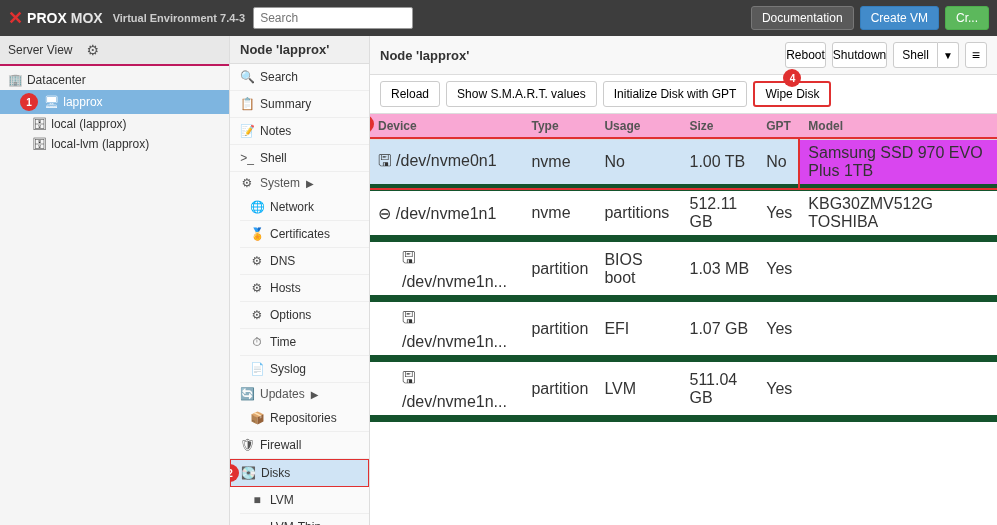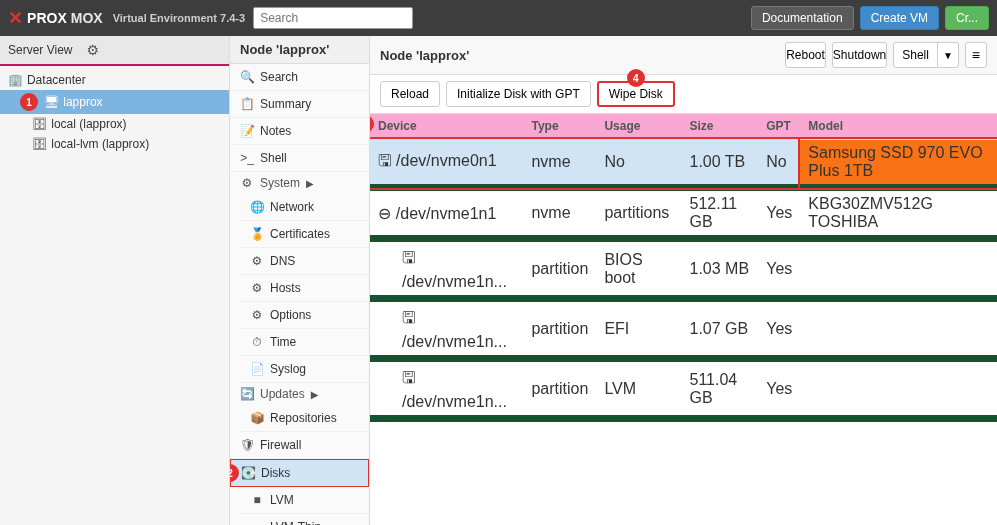--- a/index.html
+++ b/index.html
@@ -236,20 +236,21 @@
       <div class="shell-dropdown">
         <button class="shell-btn">Shell</button>
         <button class="shell-caret">▼</button>
       </div>
       <button class="more-btn">≡</button>
     </div>
 
     <div style="position:relative;">
       <div class="toolbar-wrap">
         <button class="toolbar-btn">Reload</button>
+        <button class="toolbar-btn">Show S.M.A.R.T. values</button>
         <button class="toolbar-btn">Initialize Disk with GPT</button>
         <div style="position:relative; display:inline-block;">
           <span style="position:absolute;top:-12px;left:50%;transform:translateX(-50%);background:#e03030;color:#fff;border-radius:50%;width:18px;height:18px;display:inline-flex;align-items:center;justify-content:center;font-size:10px;font-weight:bold;z-index:5;">4</span>
           <button class="toolbar-btn wipe-disk-btn" style="border:2px solid #e03030;">Wipe Disk</button>
         </div>
       </div>
     </div>
 
     <div class="table-container">
       <table>
@@ -272,21 +273,21 @@
 
           <tr class="selected-row" style="outline:2px solid #e03030;">
             <td>
               <span>🖫</span>
               /dev/nvme0n1
             </td>
             <td>nvme</td>
             <td>No</td>
             <td>1.00 TB</td>
             <td>No</td>
-            <td style="outline:2px solid #e03030;background:#f97316;">Samsung SSD 970 EVO Plus 1TB</td>
+            <td style="outline:2px solid #e03030;background:#d946ef;">Samsung SSD 970 EVO Plus 1TB</td>
           </tr>
 
           <tr>
             <td>
               <span>⊖</span>
               /dev/nvme1n1
             </td>
             <td>nvme</td>
             <td>partitions</td>
             <td>512.11 GB</td>

